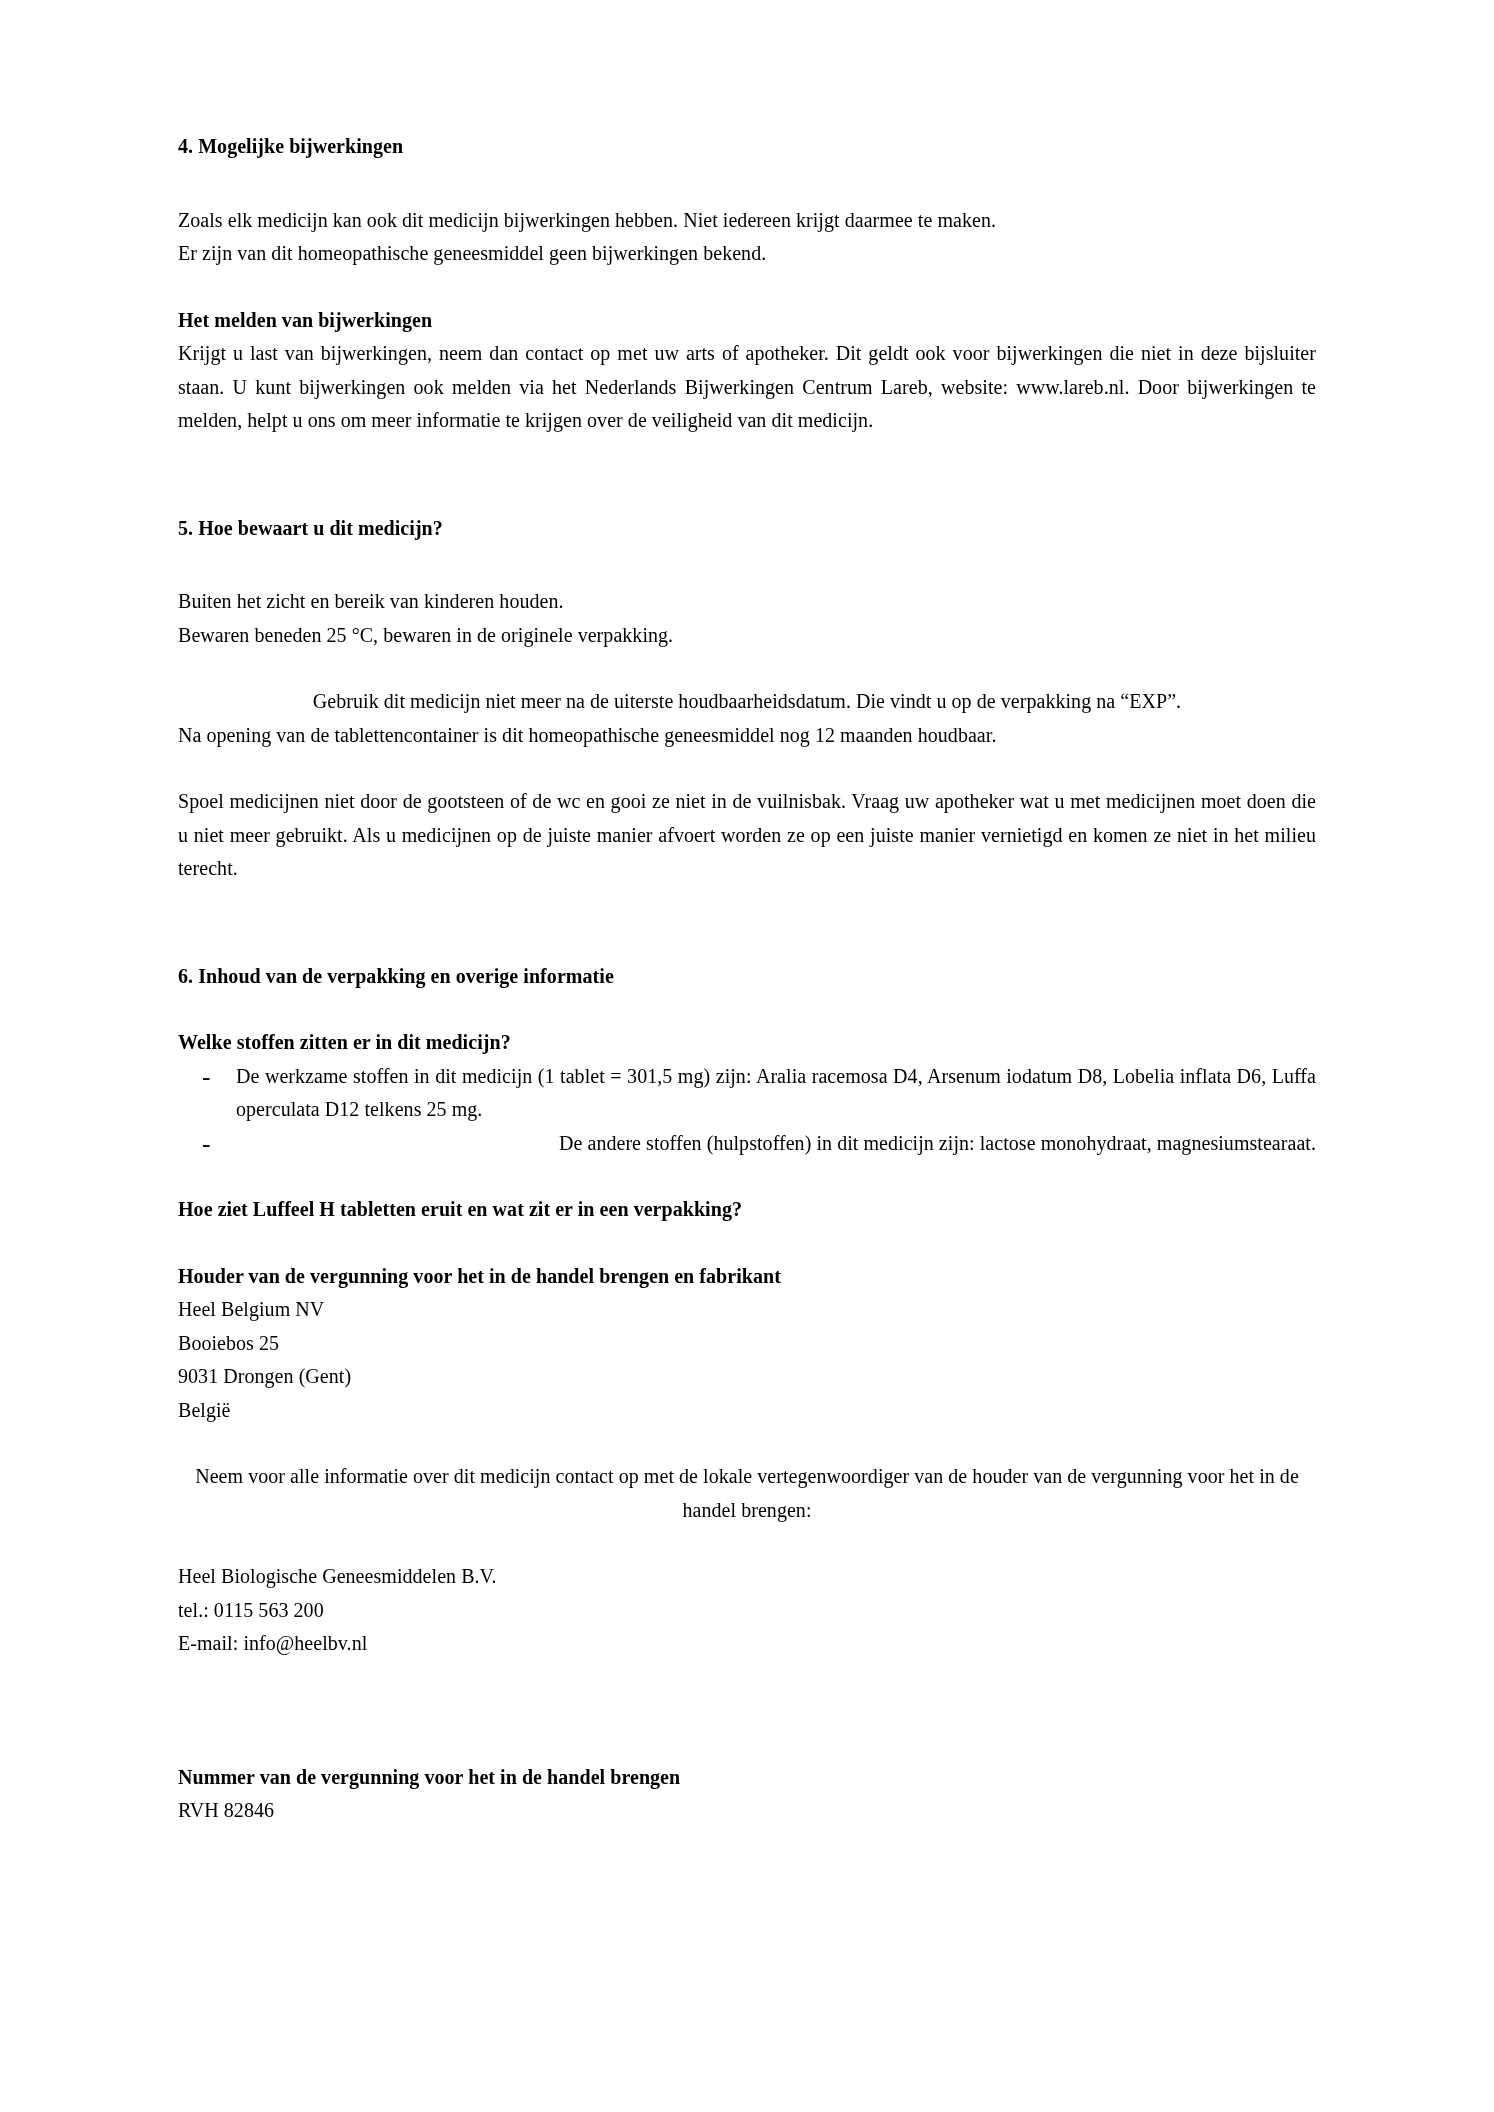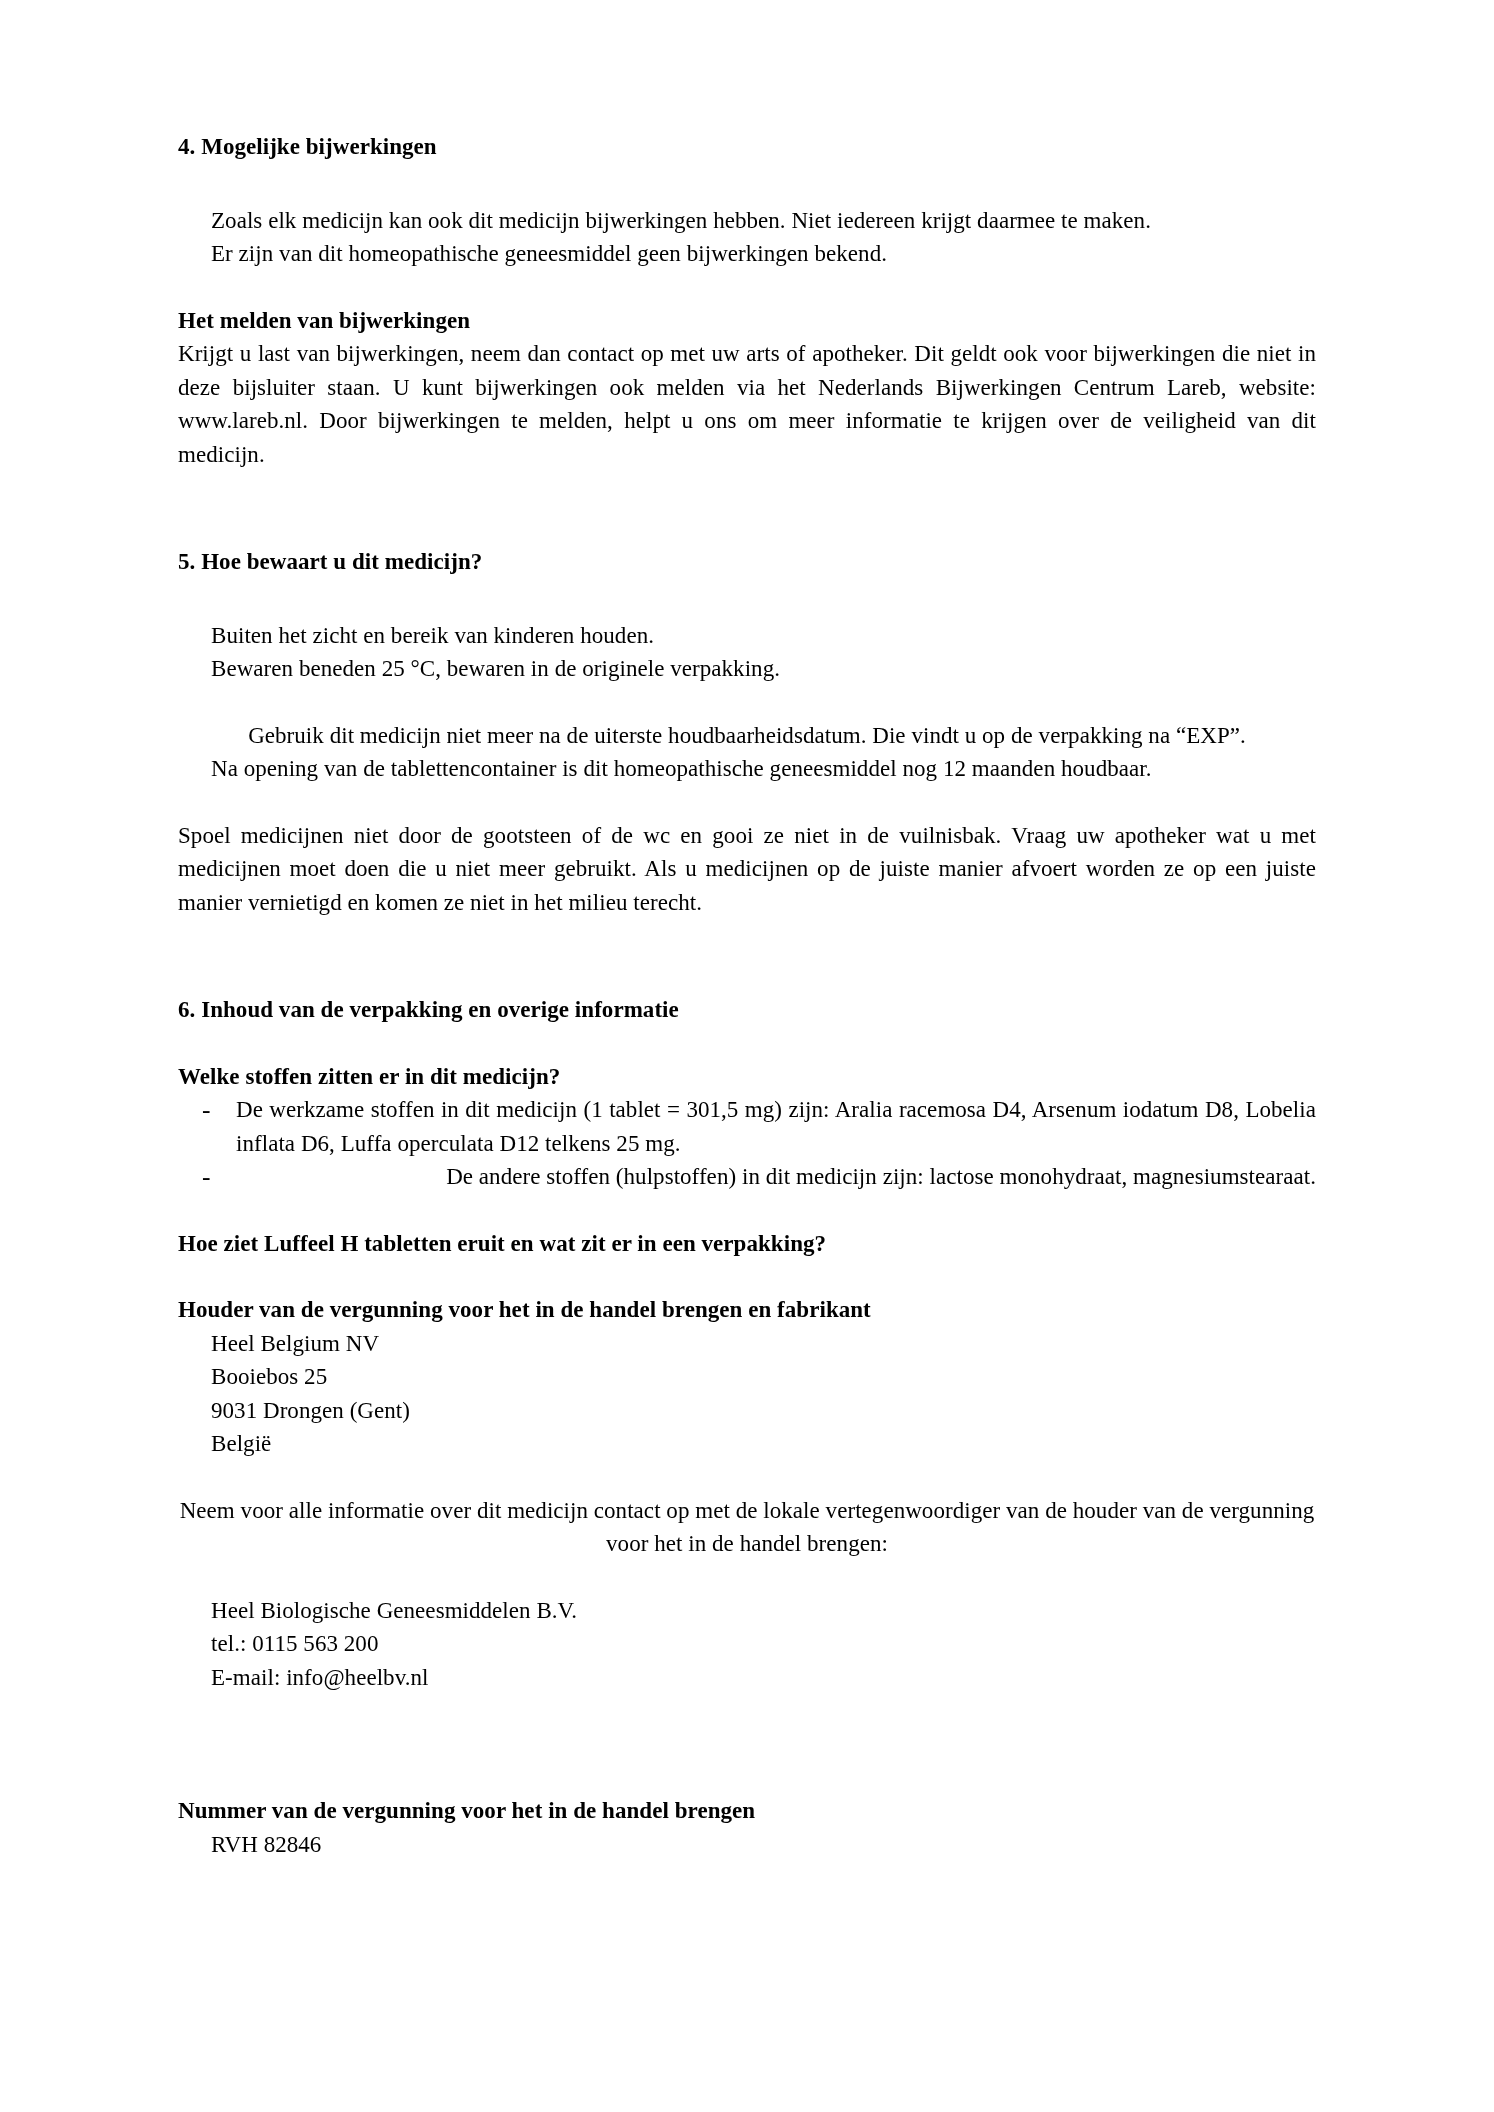--- a/index.html
+++ b/index.html
@@ -19,38 +19,37 @@
   }
   .doc {
     width: 1138px;
   }
   
   .h-sec,
   .h-sub,
   .p,
   .line,
   .bullet-text {
-    font-size: 23px;
+    font-size: 20px;
     line-height: 33.5px;
     letter-spacing: 0.05px;
   }
   .h-sec, .h-sub {
     font-weight: bold;
   }
   .p {
     text-align: justify;
     text-justify: inter-word;
     margin: 0;
   }
   .p.nojust {
     text-align: center;
   }
   .line {
     white-space: pre-wrap;
-    margin-left: 33px;
   }
   
   .gap-sm { height: 33px; }
   .gap-md { height: 40px; }
   .gap-xl { height: 74px; }
   .gap-xxl { height: 100px; }
 
   
   .bullets {
     margin: 0;

